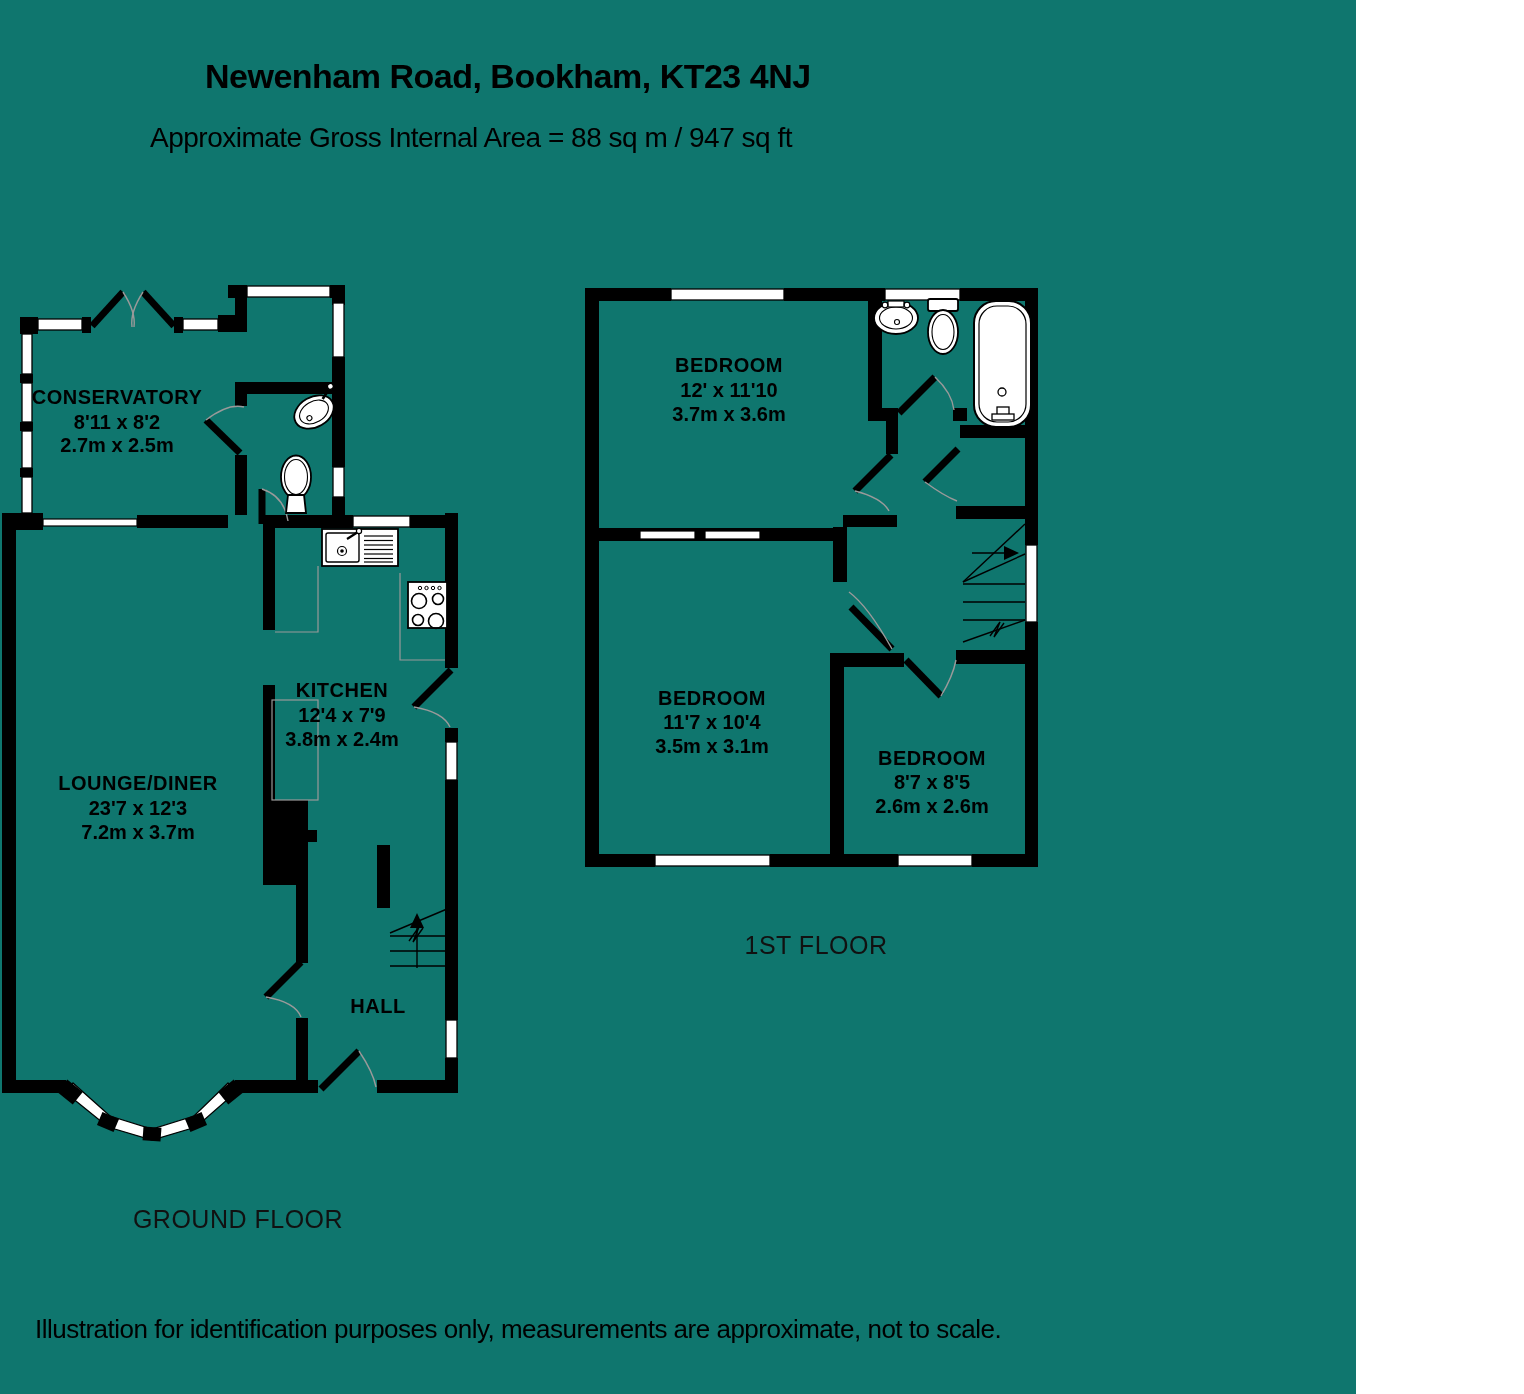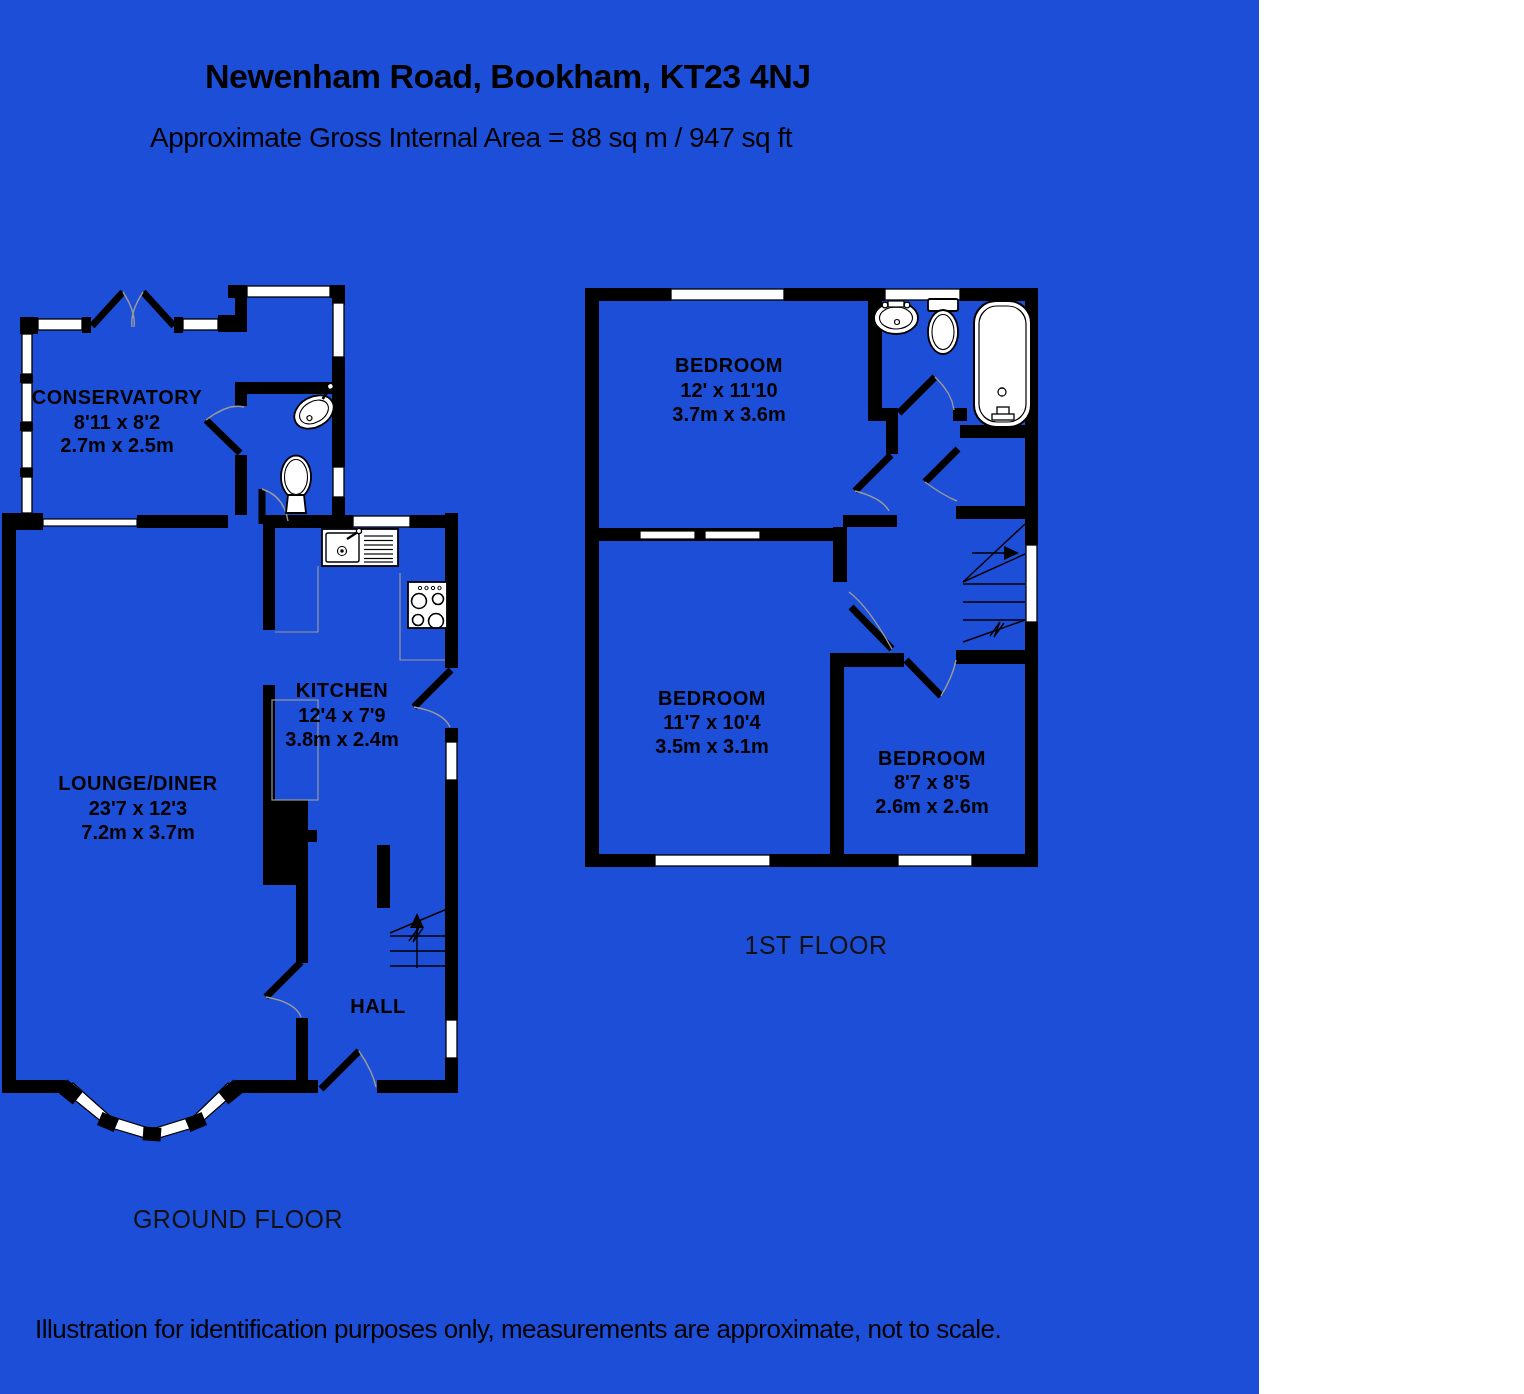--- a/index.html
+++ b/index.html
@@ -1,16 +1,16 @@
 <!DOCTYPE html>
 <html><head>
 <meta charset="utf-8">
 <style>
   html,body{margin:0;padding:0;background:#fff;}
-  #page{position:relative;width:1259px;height:1394px;background:#1d4ed8;overflow:hidden;
+  #page{position:relative;width:1356px;height:1394px;background:#0f766e;overflow:hidden;
         font-family:"Liberation Sans",sans-serif;}
   svg text{font-family:"Liberation Sans",sans-serif;fill:#000;}
   .title-text{font-size:34px;font-weight:bold;letter-spacing:-0.5px;}
   .subtitle-text{font-size:28px;letter-spacing:-0.5px;}
   .room-name{font-size:20px;font-weight:bold;text-anchor:middle;letter-spacing:0.5px;}
   .room-dim{font-size:20px;font-weight:bold;text-anchor:middle;}
   .floor-label{font-size:25px;text-anchor:middle;letter-spacing:0.5px;fill:#111;}
   .disclaimer-text{font-size:26px;letter-spacing:-0.5px;}
   .wall{fill:#000;stroke:none;}
   .win{fill:#fff;stroke:#000;stroke-width:1.3;}

